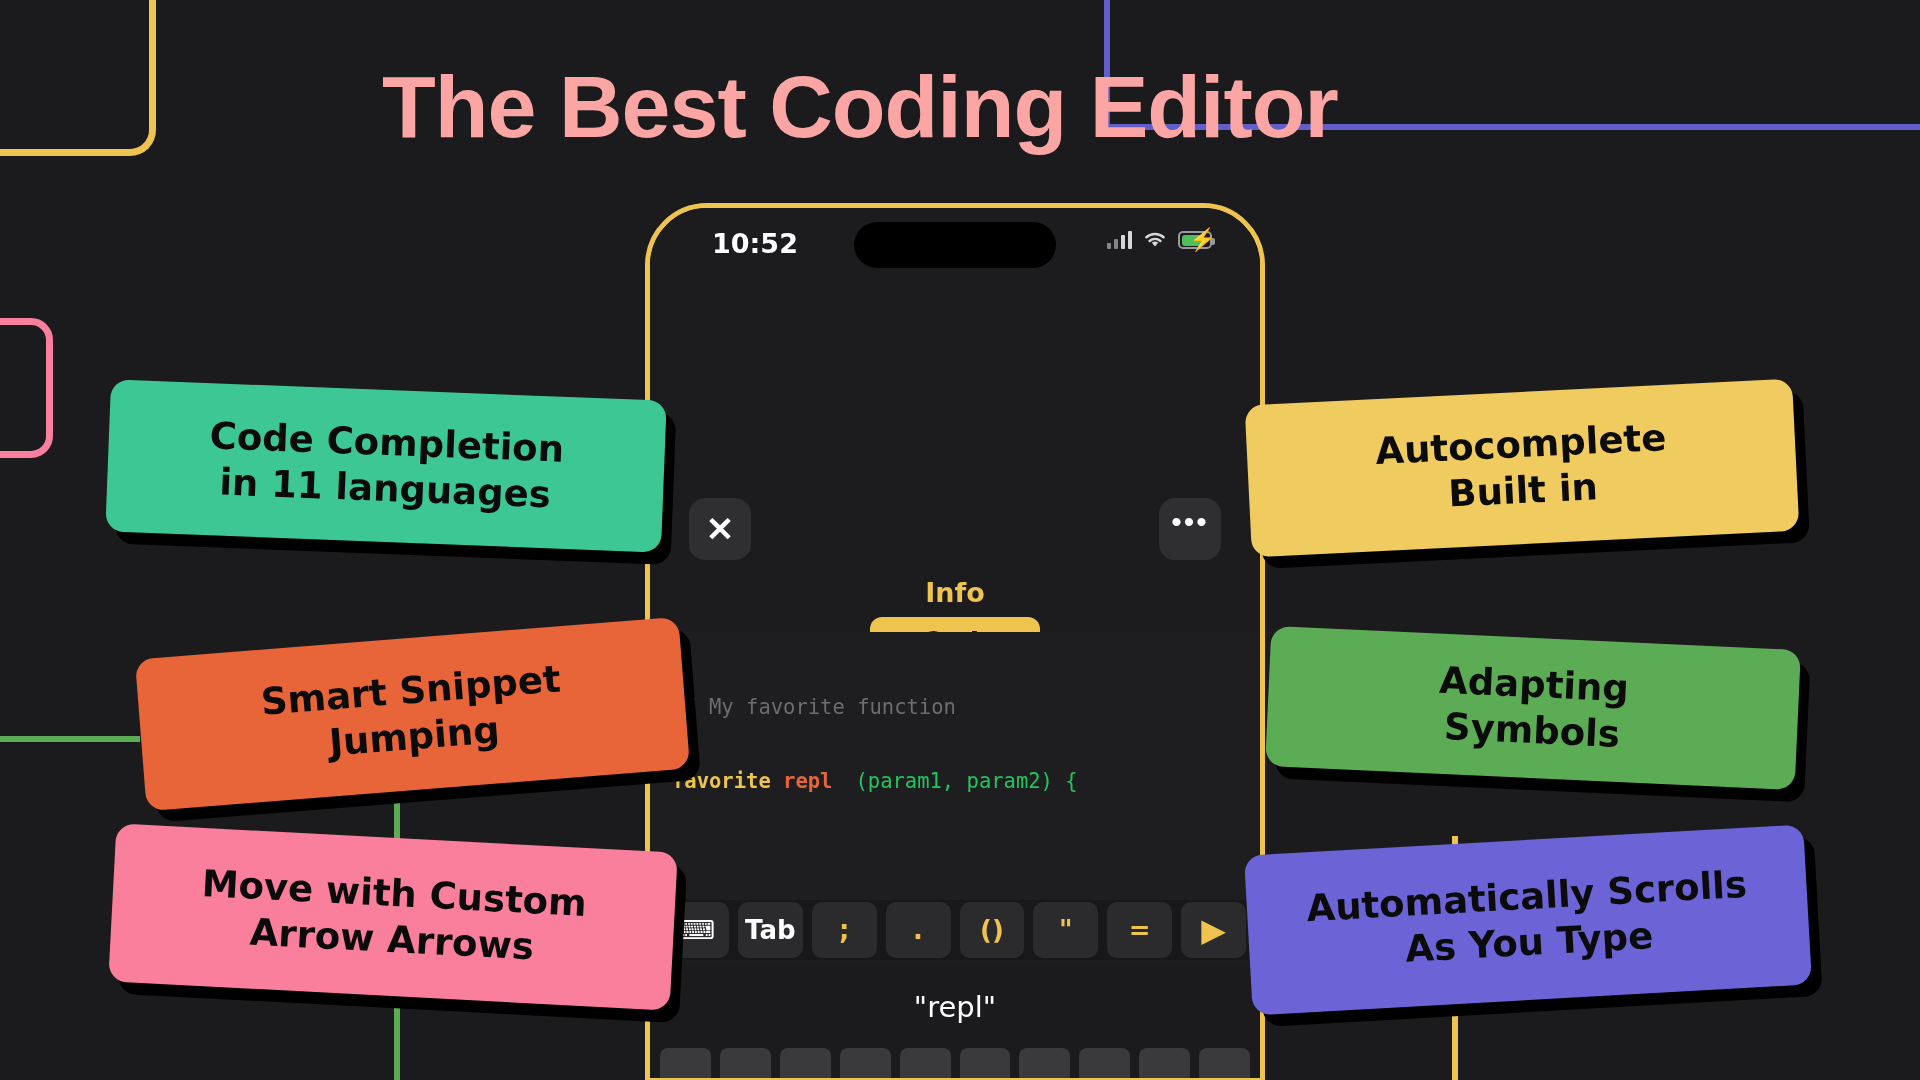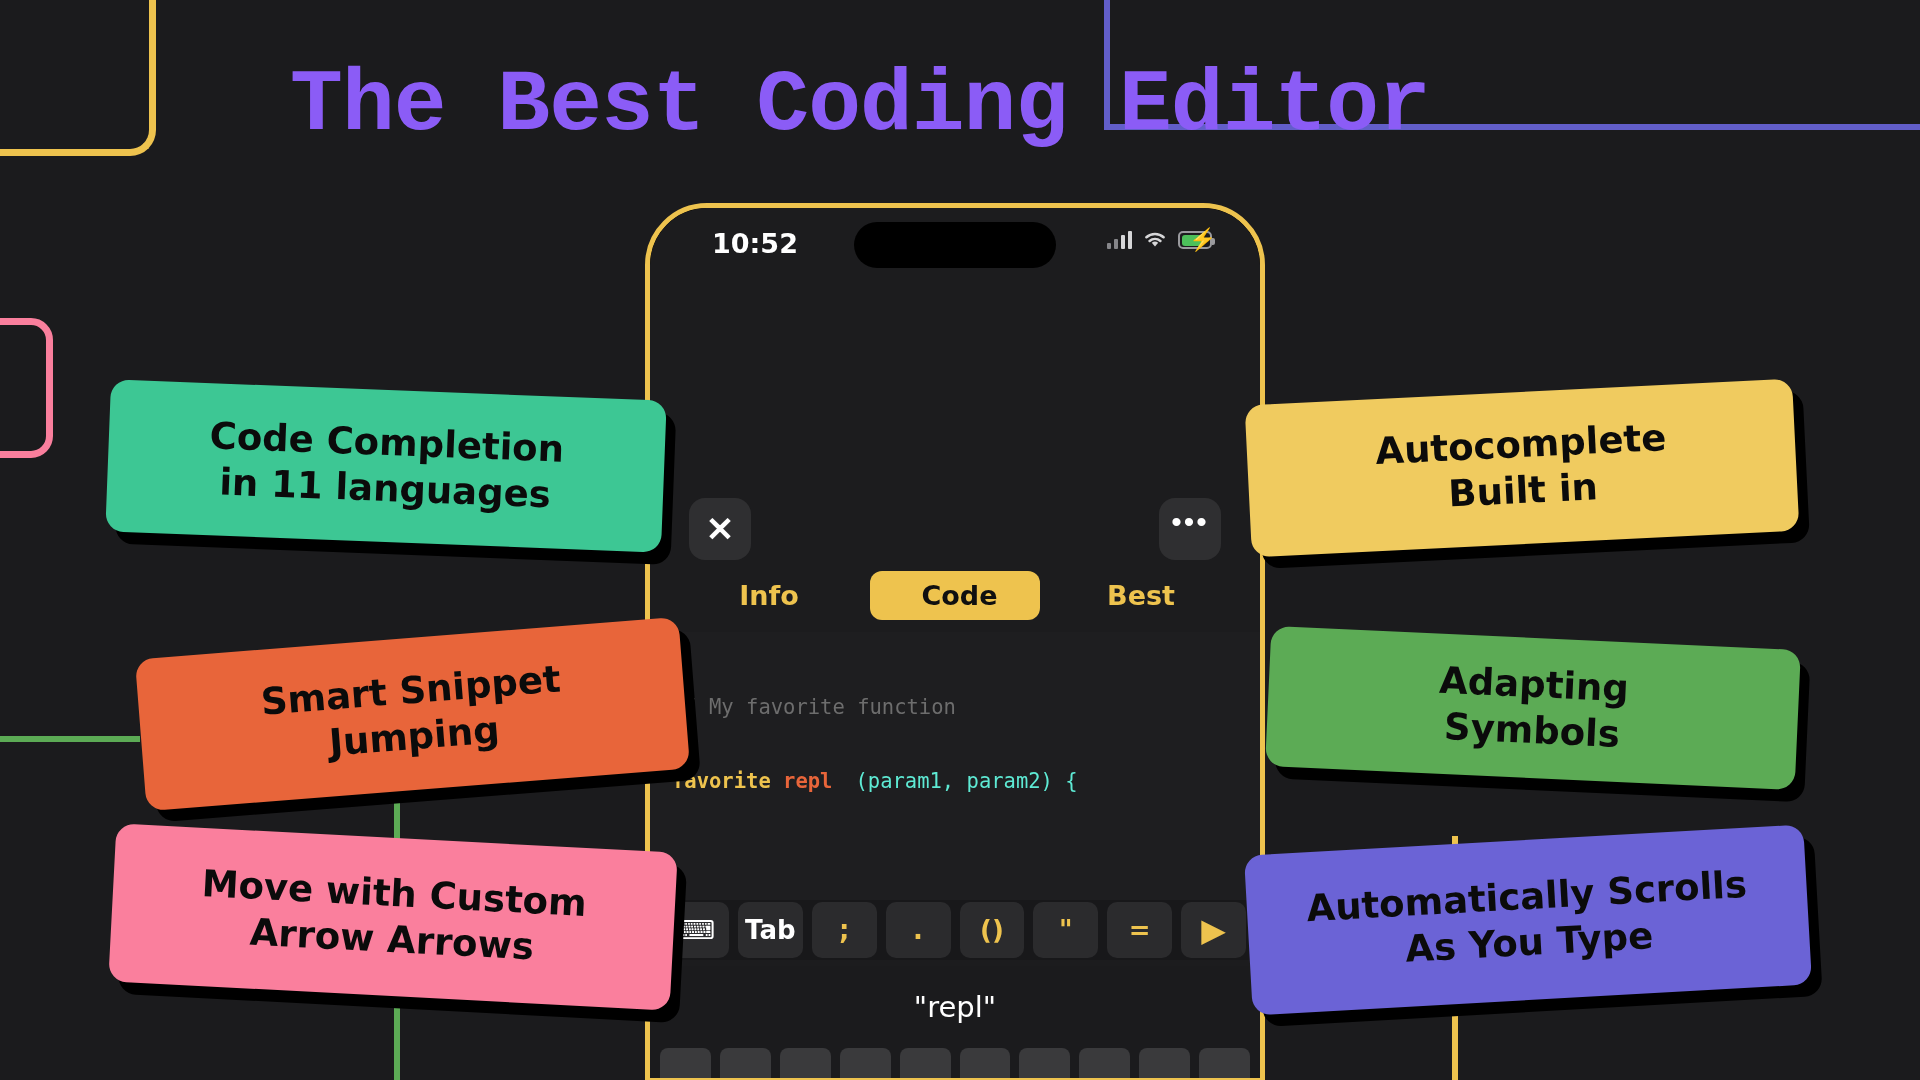--- a/index.html
+++ b/index.html
@@ -36,22 +36,22 @@
   }
   .deco-yellow-v-right {
     left: 1452px; top: 836px; width: 6px; height: 250px; background: #eec34e;
   }
 
   
   .headline {
     position: absolute; left: 0; top: 56px; width: 1720px;
     text-align: center;
     font-size: 88px; font-weight: 700; letter-spacing: -1px;
-    color: #8b5cf6;
-    font-family: Liberation Mono, monospace;
+    color: #fca5a5;
+    font-family: Liberation Sans, sans-serif;
   }
 
   
   .phone {
     position: absolute; left: 645px; top: 203px;
     width: 620px; height: 880px;
     background: #000;
     border: 5px solid #eec34e;
     border-radius: 62px 62px 0 0;
     overflow: hidden;
@@ -100,20 +100,21 @@
     color: #fff;
   }
   .hdr-close { left: 39px; top: 290px; font-size: 34px; font-weight: 700; }
   .hdr-more  { right: 39px; top: 290px; font-size: 30px; letter-spacing: 2px; padding-bottom: 14px; }
 
   
   .tabs {
     position: absolute; left: 0; top: 360px; width: 100%; height: 54px;
     display: flex; align-items: center; justify-content: space-around;
     padding: 0 26px;
+    flex-direction: column;
   }
   .tab {
     font-size: 27px; font-weight: 600; color: #eec34e;
     font-family: "DejaVu Sans", sans-serif;
     padding: 9px 0; width: 170px; text-align: center; border-radius: 12px;
   }
   .tab.active { background: #eec34e; color: #101010; padding-left: 9px; }
 
   
   .editor {
@@ -123,21 +124,21 @@
     font-size: 20.5px; line-height: 24.5px;
     color: #d4d4d4;
     padding: 14px 0 0 22px;
     white-space: pre;
     overflow: hidden;
   }
   .ln { height: 24.5px; }
   .c-comment { color: #6d6d6d; }
   .c-kw      { color: #eec34e; font-weight: 700; }
   .c-fn      { color: #e8653a; font-weight: 700; }
-  .c-plain   { color: #5eead4; padding-left: 23px; }
+  .c-plain   { color: #22c55e; padding-left: 23px; }
   .ar-right = {}
 
   
   .keyrow {
     position: absolute; left: 0; bottom: 118px; width: 100%; height: 60px;
     display: flex; align-items: center; gap: 9px; padding: 0 14px;
     background: #18181a;
   }
   .key {
     flex: 1; height: 56px; background: #2b2b2d; border-radius: 10px;

